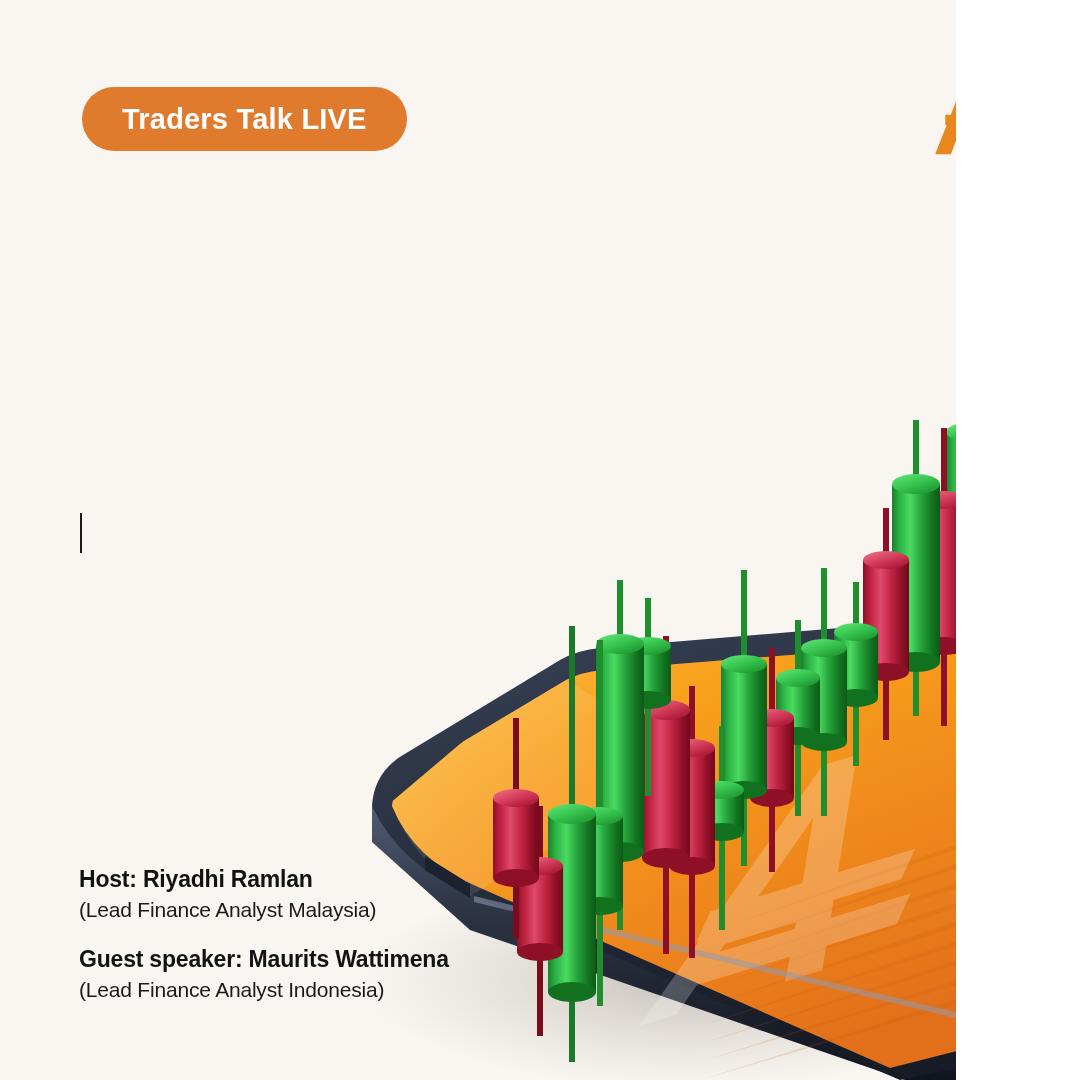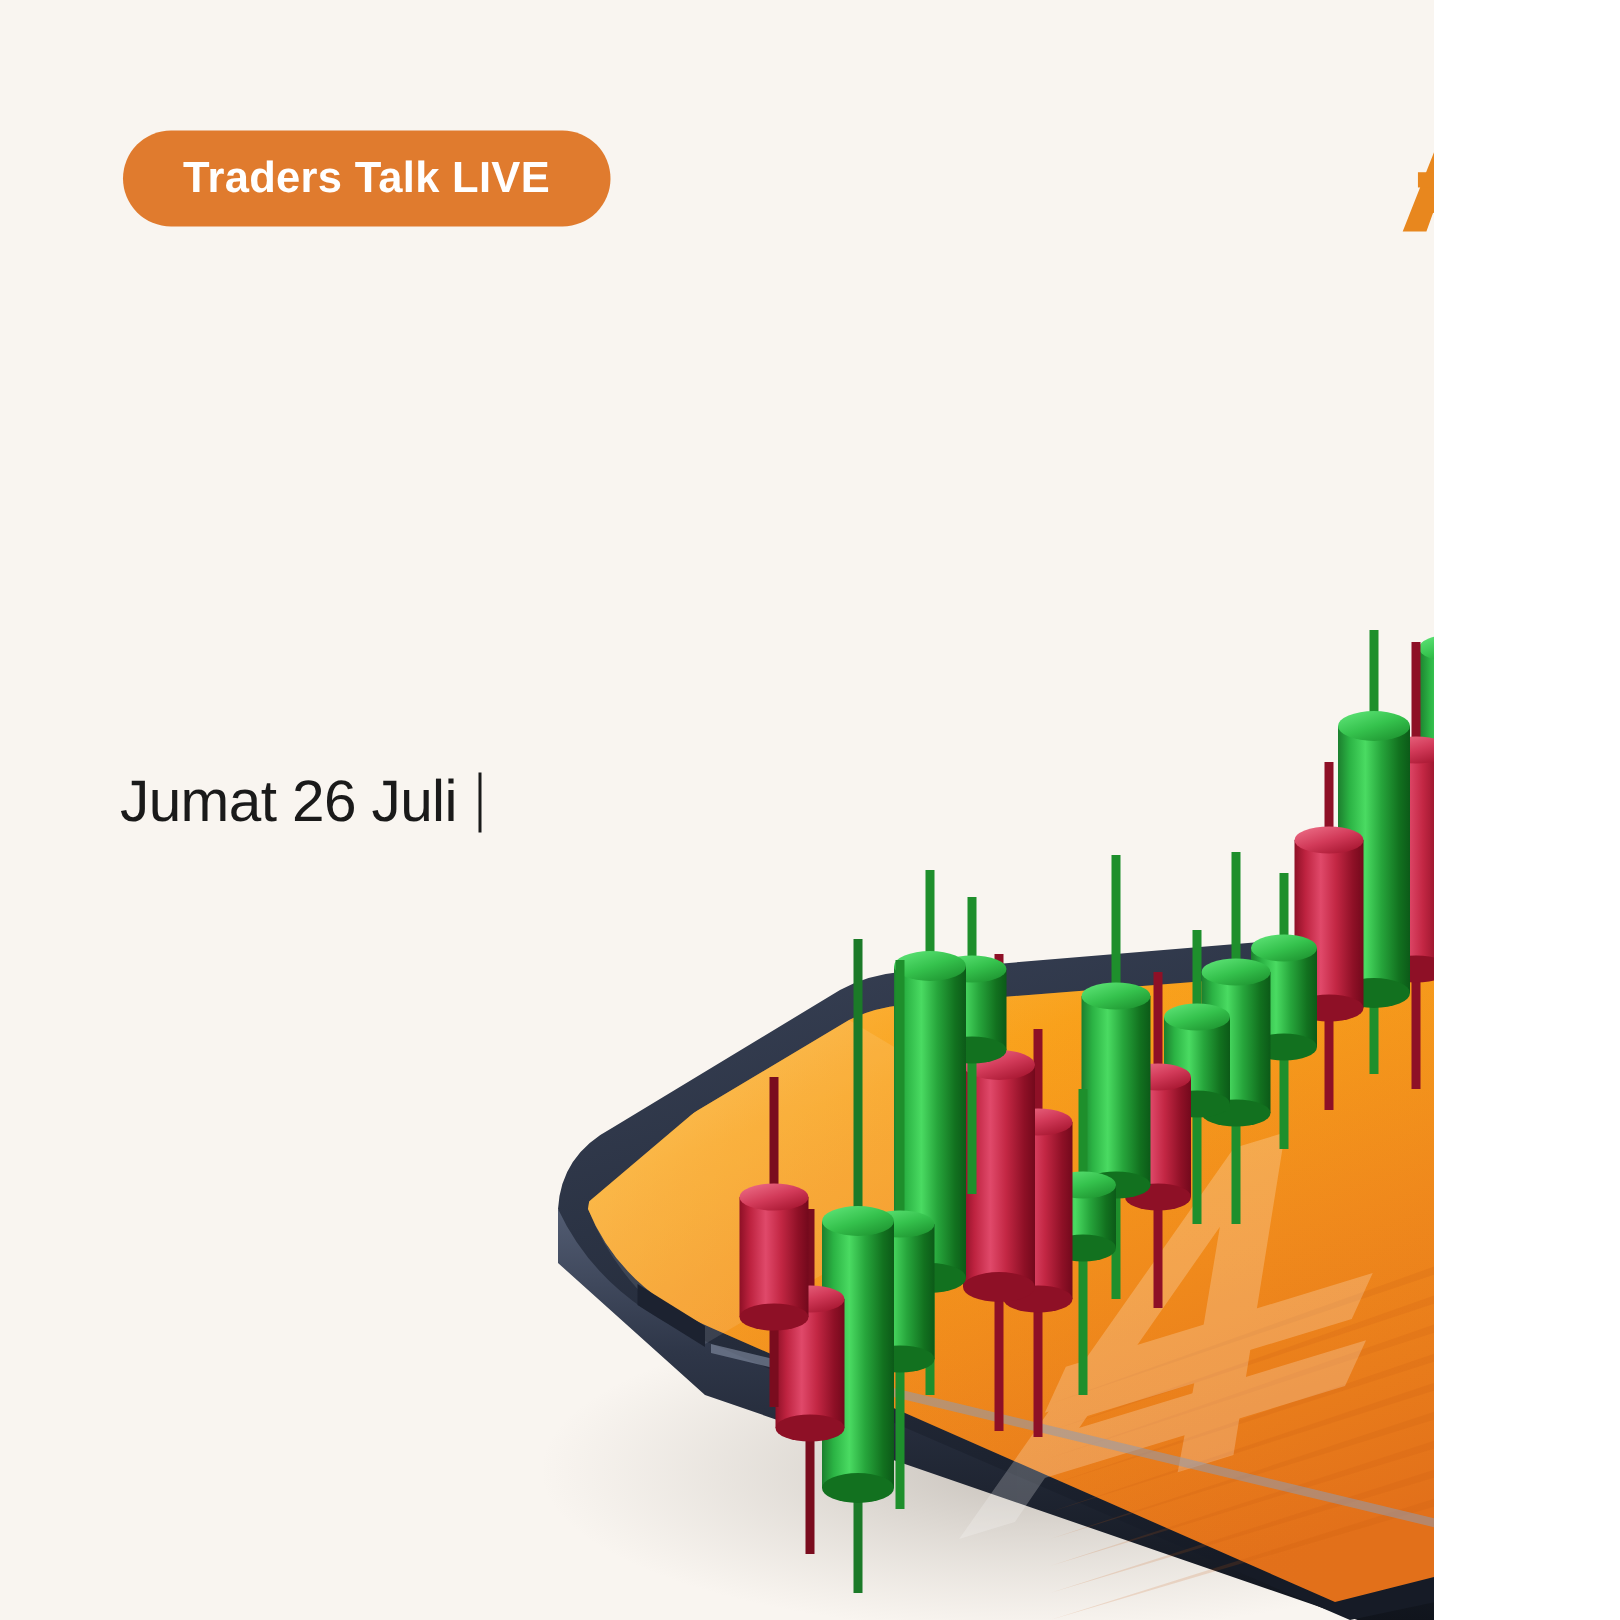--- a/index.html
+++ b/index.html
@@ -389,18 +389,27 @@
       <rect x="34" y="110" width="132" height="18"></rect>
     </g>
   </svg>
 
   <div id="badge-pill">
     <span id="badge-label">Traders Talk LIVE</span>
   </div>
 
 
   <div id="datetime-line">
-    <span>Jumat 26 Juli</span>
     <span id="datetime-separator"></span>
   </div>
 
+  <div id="speakers">
+    <div class="speaker-block">
+      <span class="speaker-name">Host: Riyadhi Ramlan</span>
+      <span class="speaker-role">(Lead Finance Analyst Malaysia)</span>
+    </div>
+    <div class="speaker-block">
+      <span class="speaker-name">Guest speaker: Maurits Wattimena</span>
+      <span class="speaker-role">(Lead Finance Analyst Indonesia)</span>
+    </div>
+  </div>
 
 </div>
 
 </body></html>

